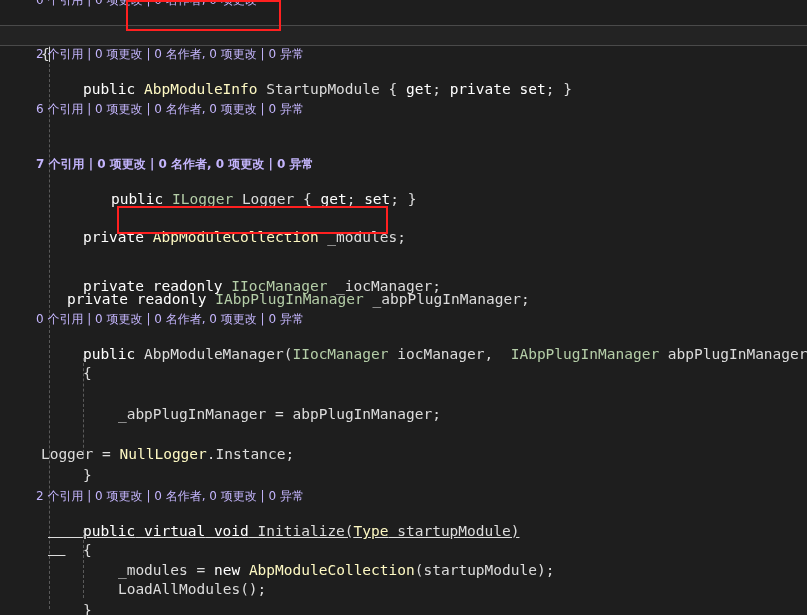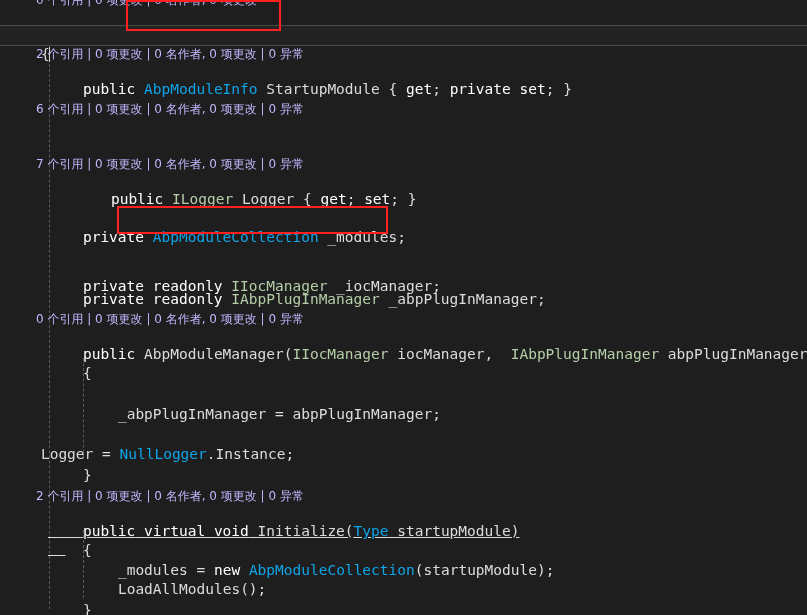--- a/index.html
+++ b/index.html
@@ -46,21 +46,21 @@
     white-space: pre;
     color: #c4b5fd;
     font-family: "DejaVu Sans", "Liberation Sans", sans-serif;
     font-size: 12px;
     padding-left: 6px;
     box-sizing: border-box;
   }
 
   
   .kw      { color: #ffffff; }   
-  .type    { color: #0ea5e9; }   
+  .type    { color: #fef9c3; }   
   .iface   { color: #b5cea8; }   
   .plain   { color: #dcdcdc; }
   .punc    { color: #dcdcdc; }
 
   
   .current-line {
     background: #232323;
     border-top: 1px solid #4a4a4a;
     border-bottom: 1px solid #4a4a4a;
     box-sizing: border-box;
@@ -121,35 +121,35 @@
 
   <div class="codelens abs" style="top:45px; width:807px; padding-left:36px;">2 个引用 | 0 项更改 | 0 名作者, 0 项更改 | 0 异常</div>
 
   <div class="line code abs" style="top:62px; width:807px; padding-left:48px;">
     <span class="kw">public</span><span class="plain"> </span><span class="type">AbpModuleInfo</span><span class="plain"> StartupModule </span><span class="punc">{ </span><span class="kw">get</span><span class="punc">; </span><span class="kw">private</span><span class="kw"> set</span><span class="punc">; }</span>
   </div>
 
   <div class="codelens abs" style="top:100px; width:807px; padding-left:36px;">6 个引用 | 0 项更改 | 0 名作者, 0 项更改 | 0 异常</div>
 
 
-  <div class="codelens abs" style="top:155px; width:807px; padding-left:36px;">7 个引用 | 0 项更改 | 0 名作者, 0 项更改 | 0 异常</div>
+  <div class="codelens abs" style="top:155px; width:807px; padding-left:36px;font-weight:bold;">7 个引用 | 0 项更改 | 0 名作者, 0 项更改 | 0 异常</div>
 
   <div class="line code abs" style="top:172px; width:807px; padding-left:76px;">
     <span class="kw">public</span><span class="plain"> </span><span class="iface">ILogger</span><span class="plain"> Logger </span><span class="punc">{ </span><span class="kw">get</span><span class="punc">; </span><span class="kw">set</span><span class="punc">; }</span>
   </div>
 
   <div class="line code abs" style="top:210px; width:807px; padding-left:48px;">
     <span class="kw">private</span><span class="plain"> </span><span class="type">AbpModuleCollection</span><span class="plain"> _modules;</span>
   </div>
 
   <div class="line code abs" style="top:259px; width:807px; padding-left:48px;">
     <span class="kw">private</span><span class="kw"> readonly</span><span class="plain"> </span><span class="iface">IIocManager</span><span class="plain"> _iocManager;</span>
   </div>
 
-  <div class="line code abs" style="top:272px; width:807px; padding-left:48px;">
+  <div class="line code abs" style="top:272px; width:807px; padding-left:32px;">
     <span class="kw">private</span><span class="kw"> readonly</span><span class="plain"> </span><span class="iface">IAbpPlugInManager</span><span class="plain"> _abpPlugInManager;</span>
   </div>
 
   <div class="codelens abs" style="top:310px; width:807px; padding-left:36px;">0 个引用 | 0 项更改 | 0 名作者, 0 项更改 | 0 异常</div>
 
   <div class="line code abs" style="top:327px; width:807px; padding-left:48px;">
     <span class="kw">public</span><span class="plain"> AbpModuleManager(</span><span class="iface">IIocManager</span><span class="plain"> iocManager,  </span><span class="iface">IAbpPlugInManager</span><span class="plain"> abpPlugInManager)</span>
   </div>
 
   <div class="line code abs" style="top:346px; width:807px; padding-left:48px;">

